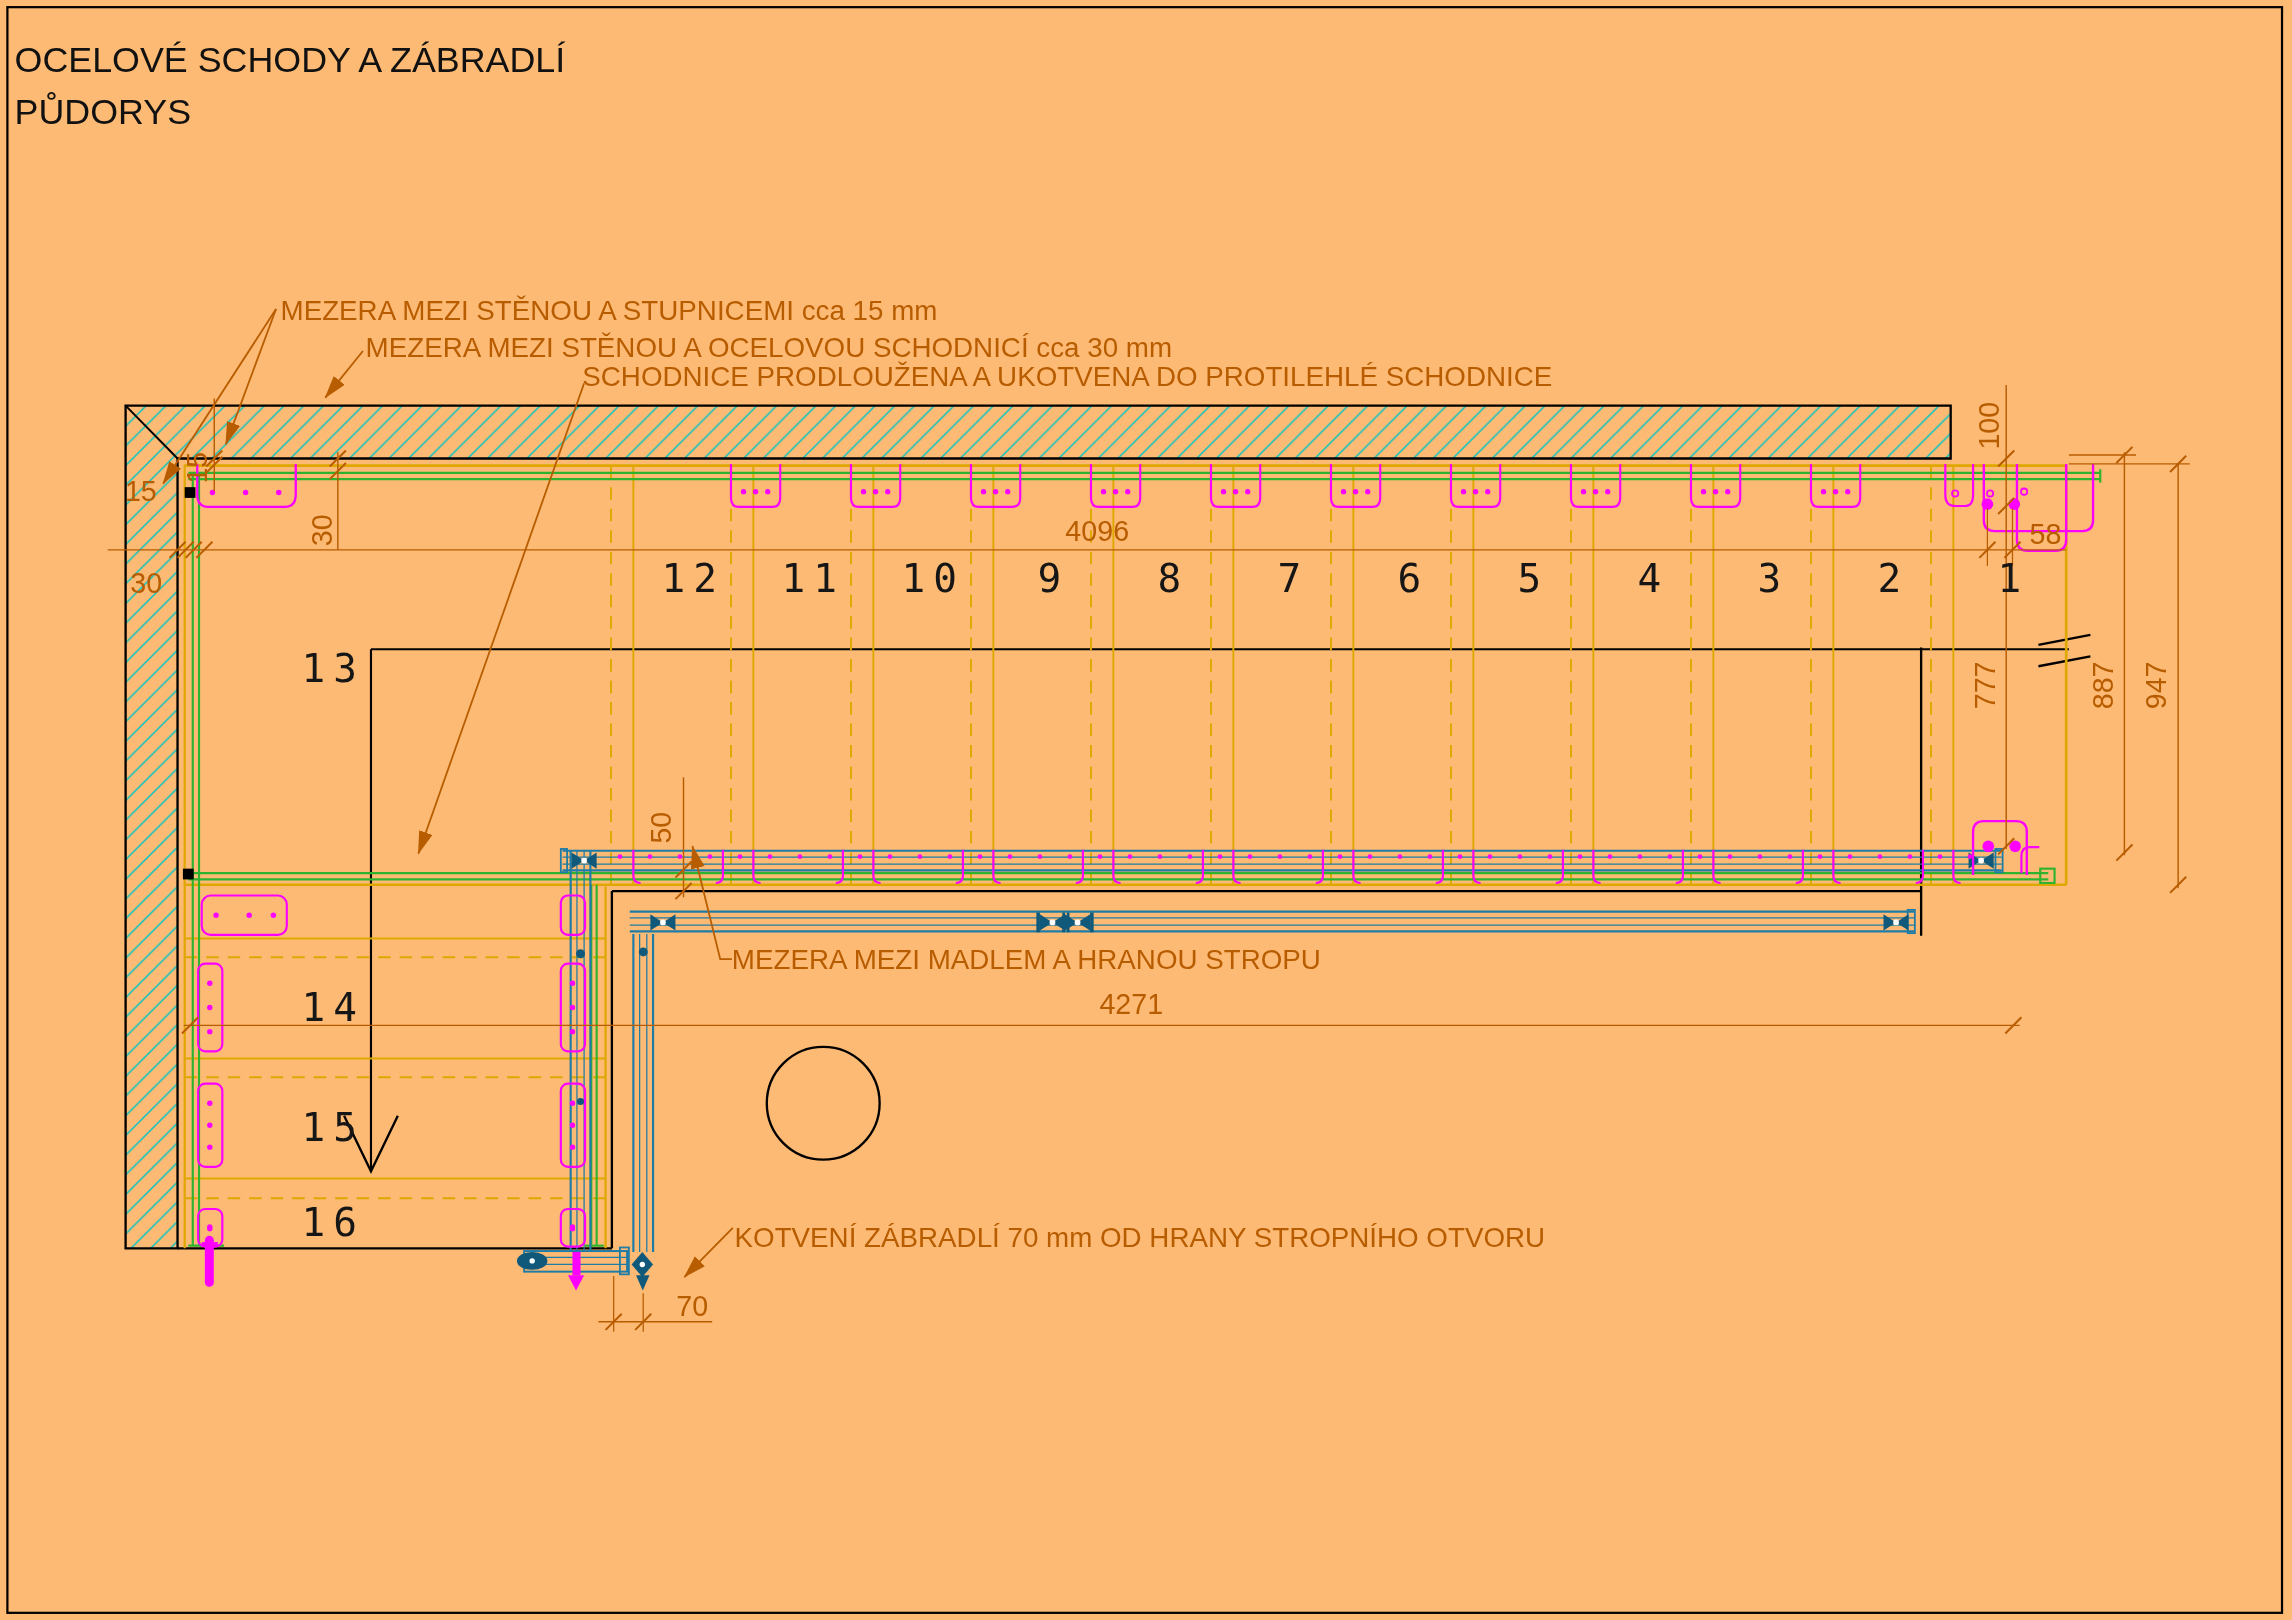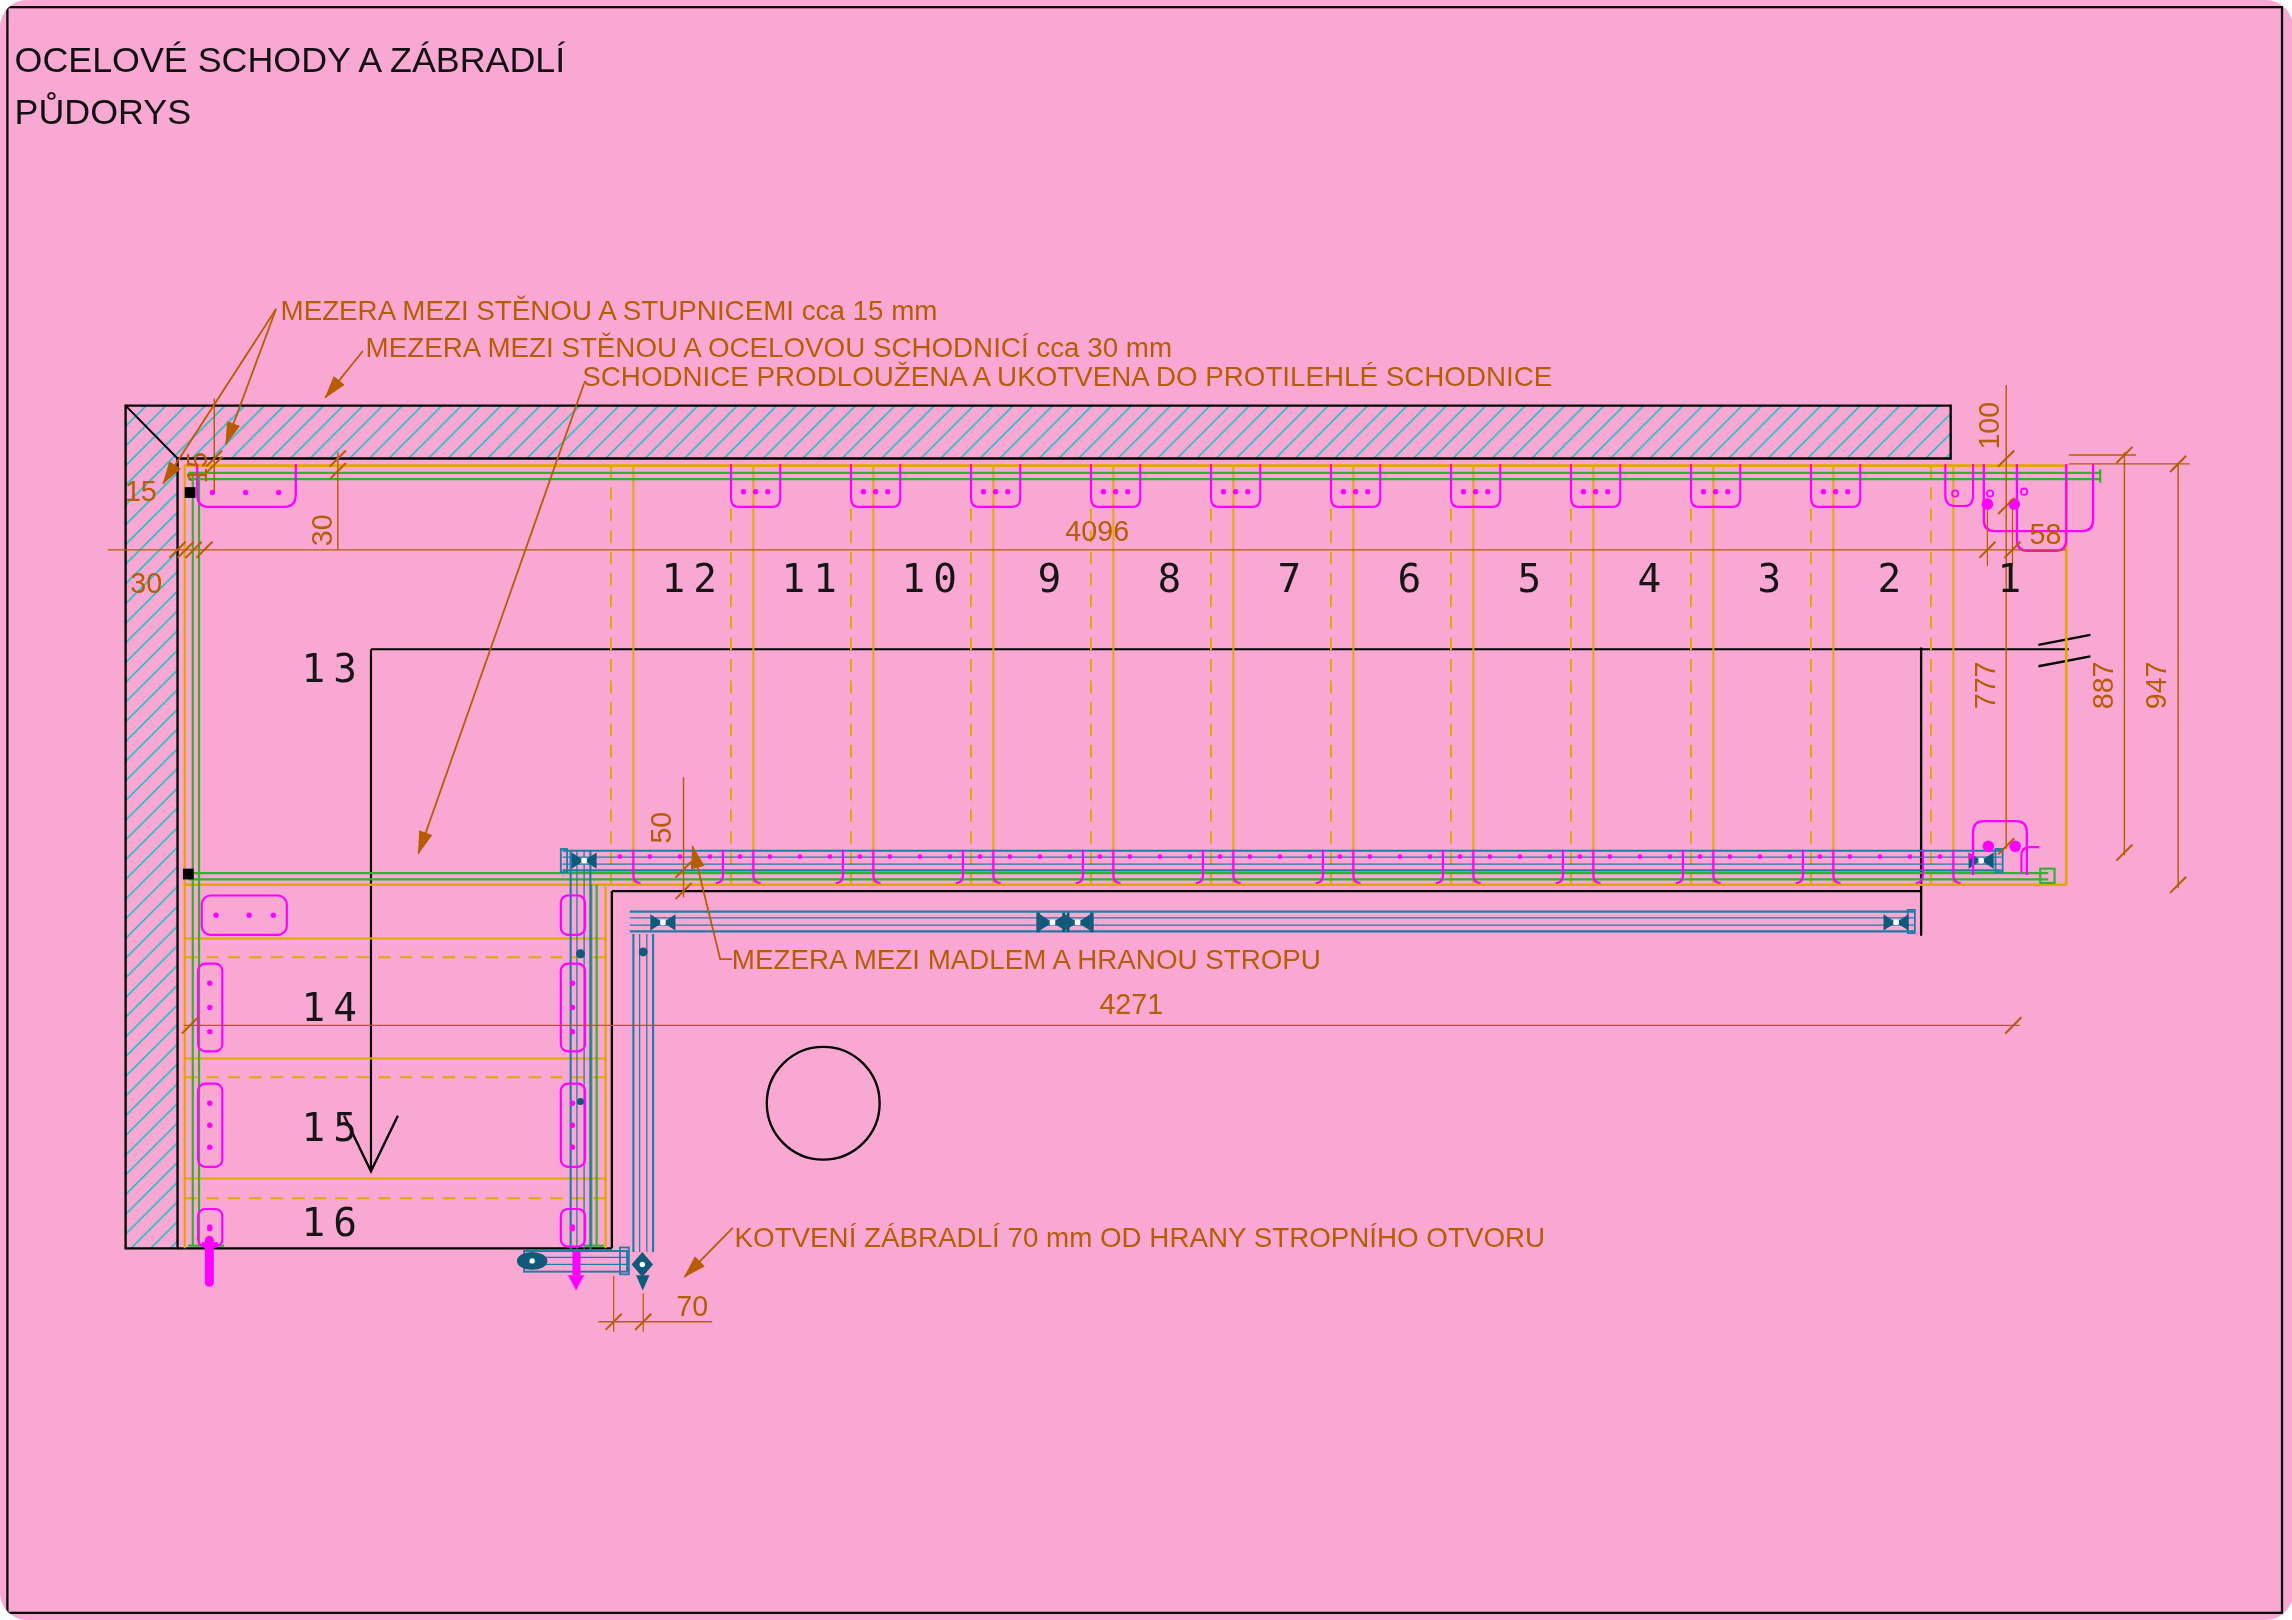--- a/index.html
+++ b/index.html
@@ -1,17 +1,17 @@
 <!DOCTYPE html>
 <html style="font-size:14.3px"><head>
 <meta charset="utf-8">
 <style>
   html,body{margin:0;padding:0;background:#fff;}
-  .page{position:relative;width:2293px;height:1620px;background:#f9a8d4;overflow:hidden;
-        font-family:"Liberation Sans",sans-serif;border-radius:27px;}
+  .page{position:relative;width:2293px;height:1620px;background:#fdba74;overflow:hidden;
+        font-family:"Liberation Sans",sans-serif;}
   svg{position:absolute;left:0;top:0;}
   text{font-family:"Liberation Sans",sans-serif;}
   .title-text{font-size:40px;fill:#111;}
   .ann-text{font-size:31px;fill:#B85C00;}
   .dim-text{font-size:32px;fill:#B85C00;}
   .step-text{font-family:"DejaVu Sans Mono",monospace;font-size:44px;fill:#161616;letter-spacing:9px;}
   .c-black{stroke:#000;fill:none;}
   .c-gold{stroke:#DFA800;fill:none;}
   .c-green{stroke:#2FB32F;fill:none;}
   .c-dim{stroke:#B85C00;fill:none;}

